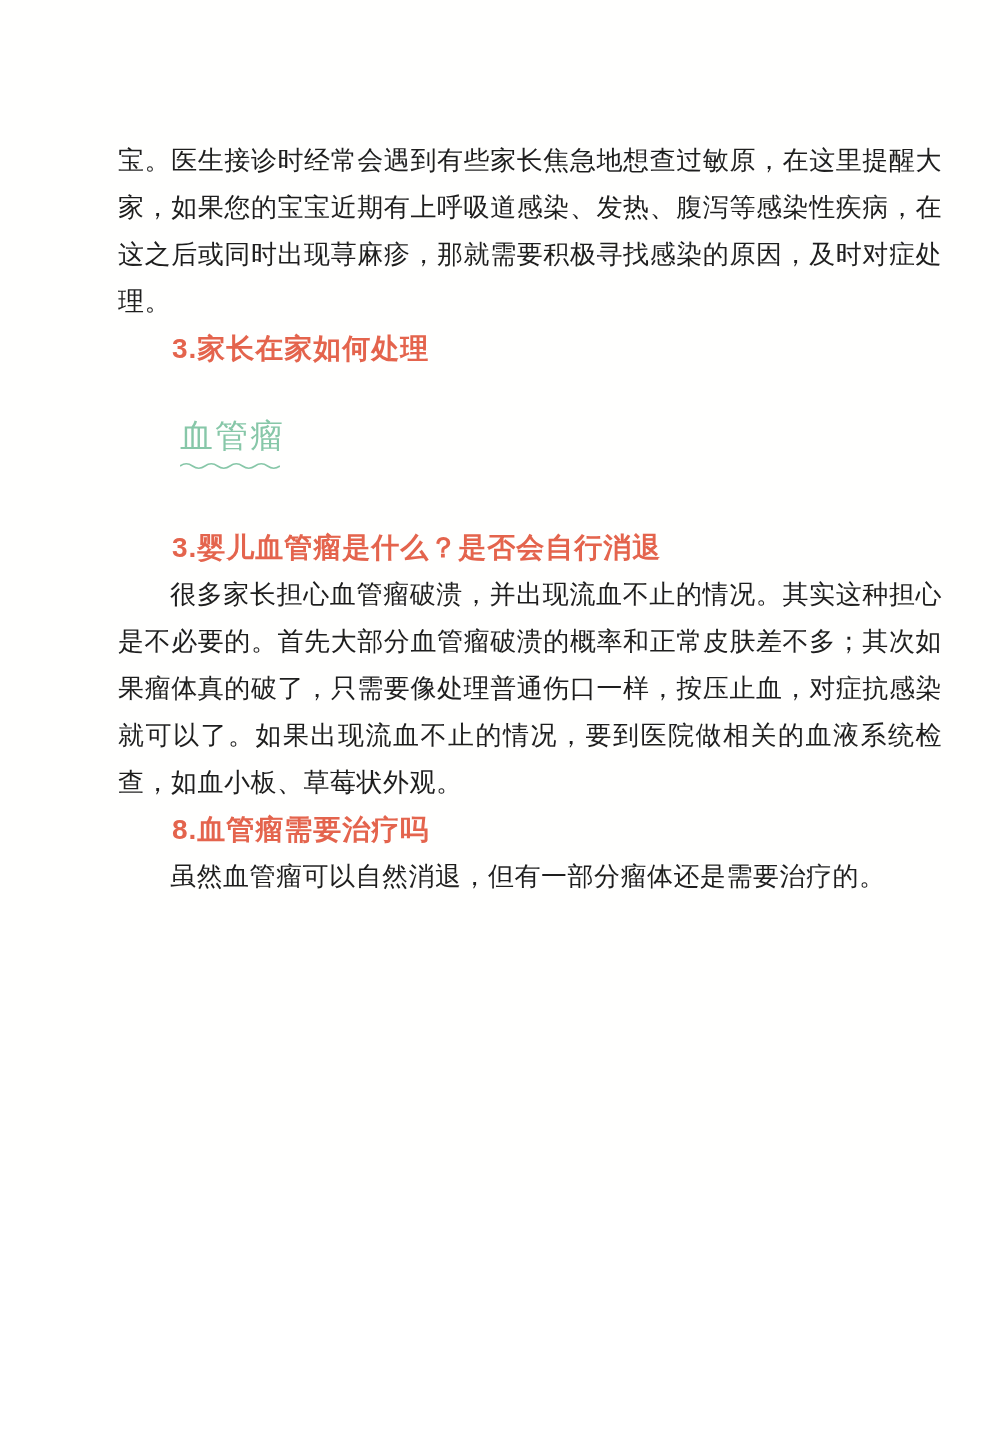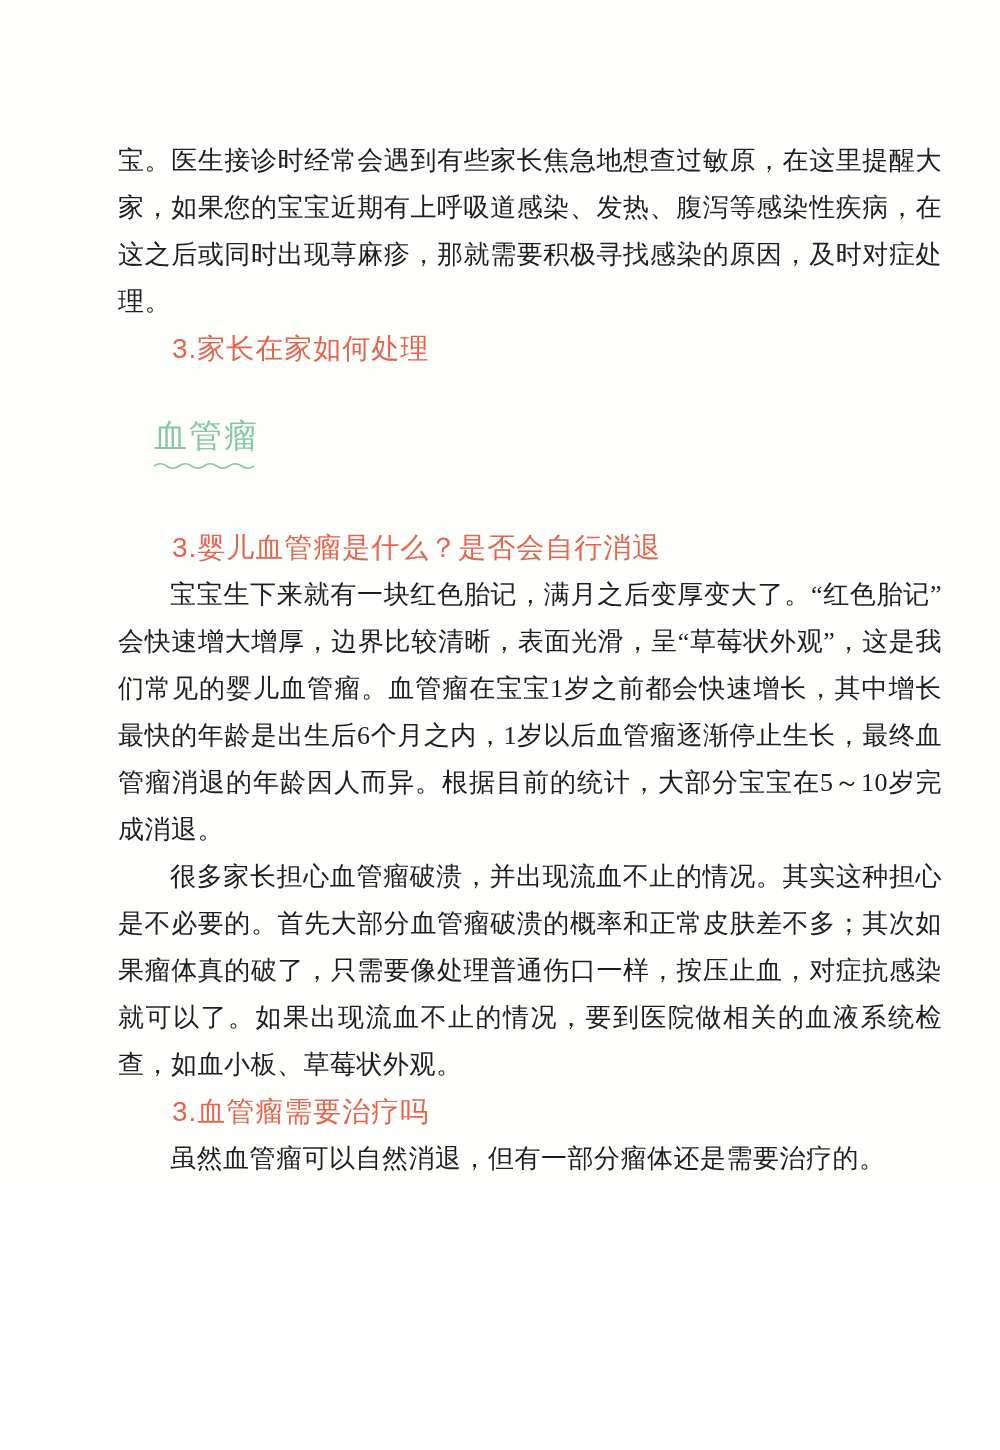--- a/index.html
+++ b/index.html
@@ -23,28 +23,28 @@
     line-height: 47px;
     color: #1e1e1e;
     text-align: justify;
     letter-spacing: 0.5px;
   }
   p.body.indent { text-indent: 2em; }
   h3.sub {
     margin: 0;
     padding-left: 54px;
     font-family: "Liberation Sans", "DejaVu Sans", sans-serif;
-    font-weight: 400;
+    font-weight: 700;
     font-size: 28px;
     line-height: 47px;
     color: #e4644d;
     letter-spacing: 1px;
   }
   .section {
-    margin: 44px 0 53px 36px;
+    margin: 44px 0 53px 62px;
   }
   .section-title {
     display: inline-block;
     font-family: "Liberation Sans", "DejaVu Sans", sans-serif;
     font-weight: 400;
     font-size: 33px;
     line-height: 40px;
     color: #87c7a8;
     letter-spacing: 2px;
   }
@@ -75,23 +75,22 @@
 
   <div class="section">
     <span class="section-title">血管瘤</span>
     <svg class="wave" width="100" height="10" viewBox="0 0 100 10" aria-hidden="true">
       <path d="M0 5 Q 6.25 0.5, 12.5 5 T 25 5 T 37.5 5 T 50 5 T 62.5 5 T 75 5 T 87.5 5 T 100 5" fill="none" stroke="#87c7a8" stroke-width="1.6"></path>
     </svg>
   </div>
 
   <h3 class="sub">3.婴儿血管瘤是什么？是否会自行消退</h3>
 
-  <p class="body indent">宝宝生下来就有一块红色胎记，满月之后变厚变大了。“红色胎记”会快速增大增厚，边界比较清晰，表面光滑，呈“草莓状外观”，这是我们常见的婴儿血管瘤。血管瘤在宝宝1岁之前都会快速增长，其中增长最快的年龄是出生后6个月之内，1岁以后血管瘤逐渐停止生长，最终血管瘤消退的年龄因人而异。根据目前的统计，大部分宝宝在5～10岁完成消退。</p>
 
   <p class="body indent">很多家长担心血管瘤破溃，并出现流血不止的情况。其实这种担心是不必要的。首先大部分血管瘤破溃的概率和正常皮肤差不多；其次如果瘤体真的破了，只需要像处理普通伤口一样，按压止血，对症抗感染就可以了。如果出现流血不止的情况，要到医院做相关的血液系统检查，如血小板、草莓状外观。</p>
 
-  <h3 class="sub">3.血管瘤需要治疗吗</h3>
+  <h3 class="sub">8.血管瘤需要治疗吗</h3>
 
   <p class="body indent">虽然血管瘤可以自然消退，但有一部分瘤体还是需要治疗的。</p>
 
   <div class="page-number">87</div>
 
 </div>
 
 </body></html>

